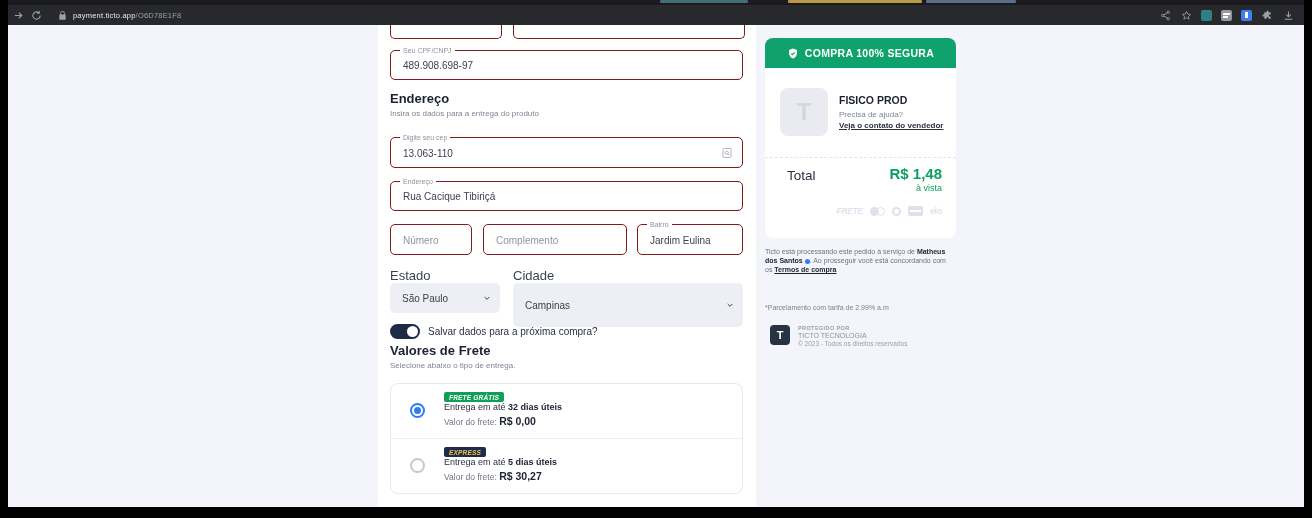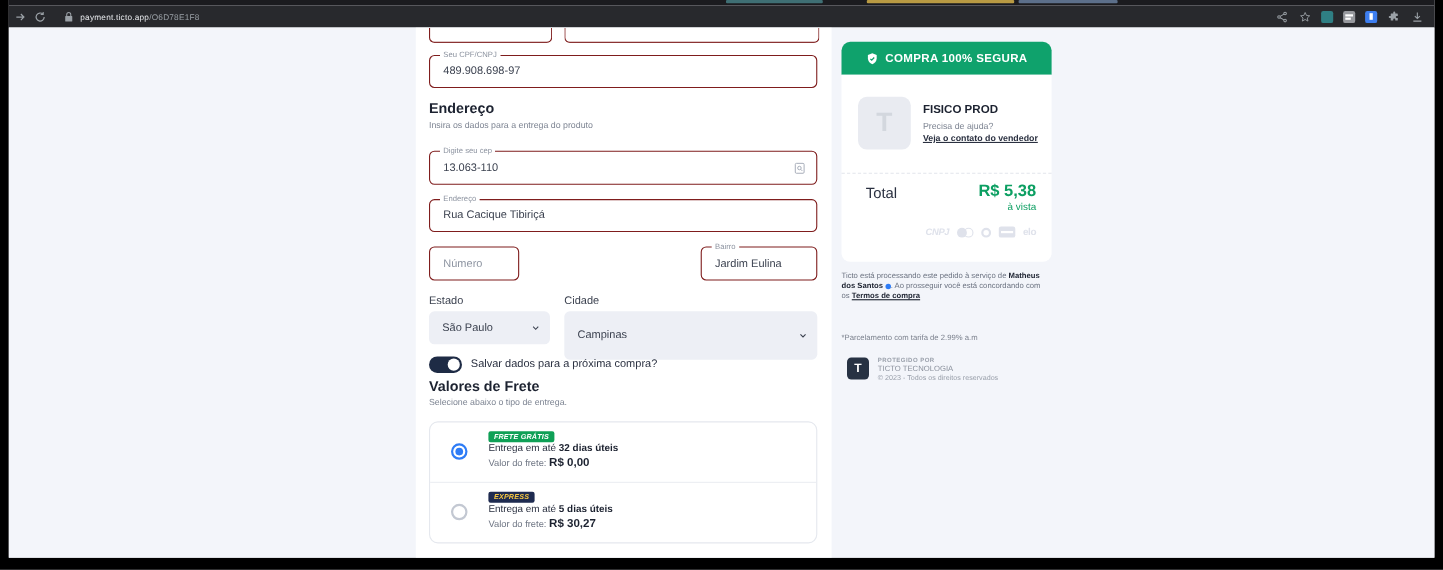--- a/index.html
+++ b/index.html
@@ -20,21 +20,21 @@
   .white-col{position:absolute;left:370px;top:0;width:378px;height:482px;background:#ffffff;}
 
   
   .field{position:absolute;background:#fff;border:1px solid #7f1d1d;border-radius:5px;}
   .field .flabel{position:absolute;top:-5px;left:9px;background:#fff;padding:0 3px;font-size:7px;line-height:9px;color:#8b929f;white-space:nowrap;}
   .field .fvalue{position:absolute;left:12px;top:50%;transform:translateY(-50%);font-size:10px;color:#3c4250;white-space:nowrap;}
   .field .fvalue.ph{color:#8d94a1;}
   .field.partial{border-top:none;border-radius:0 0 5px 5px;background:transparent;}
   .sec-title{position:absolute;font-size:13px;font-weight:bold;color:#1c2230;}
   .sec-sub{position:absolute;font-size:8px;color:#7d8492;}
-  .sel-label{position:absolute;font-size:10px;color:#3c4250;}
+  .sel-label{position:absolute;font-size:13px;color:#3c4250;}
   .select{position:absolute;background:#edeff5;border-radius:5px;}
   .select .sval{position:absolute;left:12px;top:50%;transform:translateY(-50%);font-size:10px;color:#3c4250;white-space:nowrap;}
   .select .chev{position:absolute;right:9px;top:50%;transform:translateY(-50%);color:#3c4250;}
   .chev svg{width:8px;height:8px;display:block;}
   .cep-icon{position:absolute;right:9px;top:50%;transform:translateY(-50%);color:#a7adb9;}
   .cep-icon svg{width:12px;height:12px;display:block;}
 
   .toggle{position:absolute;width:30px;height:15px;border-radius:8px;background:#1e2b45;}
   .toggle .knob{position:absolute;right:2px;top:2px;width:11px;height:11px;border-radius:50%;background:#fff;}
   .toggle-label{position:absolute;font-size:10px;color:#2a3040;}
@@ -182,20 +182,23 @@
     </div>
 
     <div class="field" style="left:382px;top:156px;width:351px;height:28px;">
       <span class="flabel">Endereço</span>
       <span class="fvalue">Rua Cacique Tibiriçá</span>
     </div>
 
     <div class="field" style="left:382px;top:199px;width:80px;height:29px;">
       <span class="fvalue ph">Número</span>
     </div>
+    <div class="field" style="left:475px;top:199px;width:142px;height:29px;">
+      <span class="fvalue ph">Complemento</span>
+    </div>
     <div class="field" style="left:629px;top:199px;width:104px;height:29px;">
       <span class="flabel">Bairro</span>
       <span class="fvalue">Jardim Eulina</span>
     </div>
 
     <div class="sel-label" style="left:382px;top:243px;">Estado</div>
     <div class="sel-label" style="left:505px;top:243px;">Cidade</div>
     <div class="select" style="left:382px;top:258px;width:110px;height:30px;">
       <span class="sval">São Paulo</span>
       <span class="chev">
@@ -248,24 +251,24 @@
       </div>
       <div class="sb-card">
         <div class="thumb">
             <span>T</span>
           </div>
         <div class="prod-name">FISICO PROD</div>
         <div class="prod-help">Precisa de ajuda?</div>
         <div class="prod-link">Veja o contato do vendedor</div>
         <div class="dashed"></div>
         <div class="total-label">Total</div>
-        <div class="total-value">R$ 5,38</div>
+        <div class="total-value">R$ 1,48</div>
         <div class="total-note">à vista</div>
         <div class="brands">
-          <span class="brand-visa">CNPJ</span>
+          <span class="brand-visa">FRETE</span>
           <span class="brand-mc">
               <i></i>
               <i class="r"></i>
             </span>
           <span class="brand-dn"></span>
           <span class="brand-ax"></span>
           <span class="brand-elo">elo</span>
         </div>
       </div>
 

